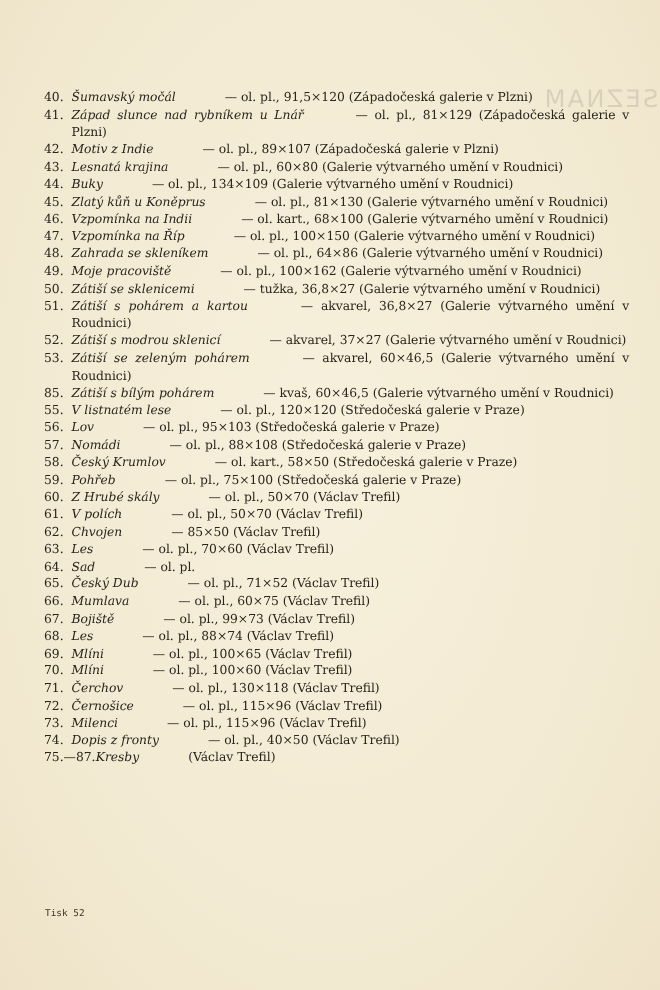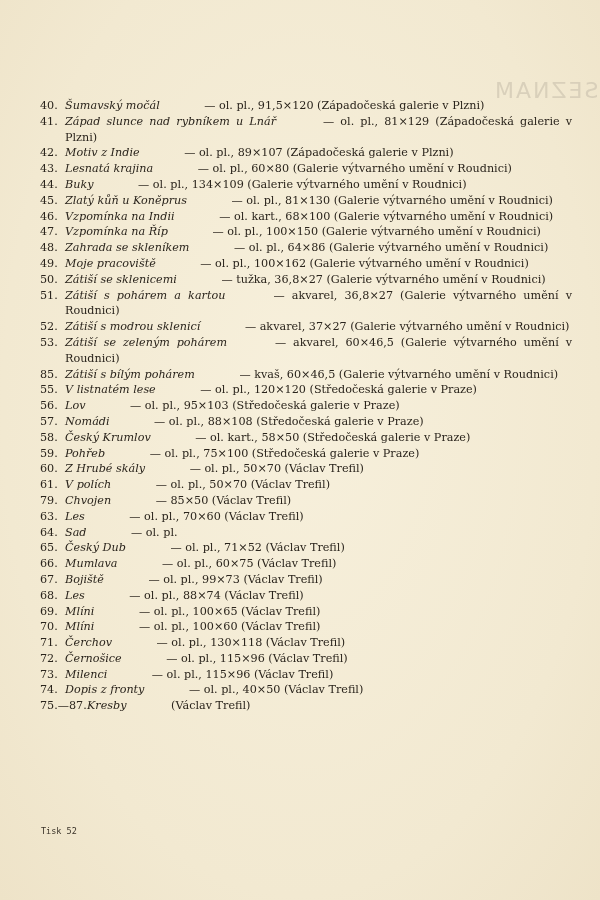--- a/index.html
+++ b/index.html
@@ -27,21 +27,21 @@
       font-family: "DejaVu Sans", sans-serif;
       font-size: 22px;
       letter-spacing: 2px;
       color: #cfc6b2;
       transform: scaleX(-1);
       opacity: 0.7;
     }
     .entries {
       position: absolute;
       left: 40px;
-      top: 98px;
+      top: 81px;
       width: 532px;
       margin: 0;
       padding: 0;
       list-style: none;
       font-size: 11.2px;
       line-height: 15.8px;
     }
     .entry {
       position: relative;
       padding-left: 25px;
@@ -94,21 +94,21 @@
     <li class="entry"><span class="num">52.</span><span class="title">Zátiší s modrou sklenicí</span><span class="detail"> — akvarel, 37×27 (Galerie výtvarného umění v Roudnici)</span></li>
     <li class="entry"><span class="num">53.</span><span class="title">Zátiší se zeleným pohárem</span><span class="detail"> — akvarel, 60×46,5 (Galerie výtvarného umění v Roudnici)</span></li>
     <li class="entry"><span class="num">85.</span><span class="title">Zátiší s bílým pohárem</span><span class="detail"> — kvaš, 60×46,5 (Galerie výtvarného umění v Roudnici)</span></li>
     <li class="entry"><span class="num">55.</span><span class="title">V listnatém lese</span><span class="detail"> — ol. pl., 120×120 (Středočeská galerie v Praze)</span></li>
     <li class="entry"><span class="num">56.</span><span class="title">Lov</span><span class="detail"> — ol. pl., 95×103 (Středočeská galerie v Praze)</span></li>
     <li class="entry"><span class="num">57.</span><span class="title">Nomádi</span><span class="detail"> — ol. pl., 88×108 (Středočeská galerie v Praze)</span></li>
     <li class="entry"><span class="num">58.</span><span class="title">Český Krumlov</span><span class="detail"> — ol. kart., 58×50 (Středočeská galerie v Praze)</span></li>
     <li class="entry"><span class="num">59.</span><span class="title">Pohřeb</span><span class="detail"> — ol. pl., 75×100 (Středočeská galerie v Praze)</span></li>
     <li class="entry"><span class="num">60.</span><span class="title">Z Hrubé skály</span><span class="detail"> — ol. pl., 50×70 (Václav Trefil)</span></li>
     <li class="entry"><span class="num">61.</span><span class="title">V polích</span><span class="detail"> — ol. pl., 50×70 (Václav Trefil)</span></li>
-    <li class="entry"><span class="num">79.</span><span class="title">Chvojen</span><span class="detail"> — 85×50 (Václav Trefil)</span></li>
+    <li class="entry"><span class="num">62.</span><span class="title">Chvojen</span><span class="detail"> — 85×50 (Václav Trefil)</span></li>
     <li class="entry"><span class="num">63.</span><span class="title">Les</span><span class="detail"> — ol. pl., 70×60 (Václav Trefil)</span></li>
     <li class="entry"><span class="num">64.</span><span class="title">Sad</span><span class="detail"> — ol. pl.</span></li>
     <li class="entry"><span class="num">65.</span><span class="title">Český Dub</span><span class="detail"> — ol. pl., 71×52 (Václav Trefil)</span></li>
     <li class="entry"><span class="num">66.</span><span class="title">Mumlava</span><span class="detail"> — ol. pl., 60×75 (Václav Trefil)</span></li>
     <li class="entry"><span class="num">67.</span><span class="title">Bojiště</span><span class="detail"> — ol. pl., 99×73 (Václav Trefil)</span></li>
     <li class="entry"><span class="num">68.</span><span class="title">Les</span><span class="detail"> — ol. pl., 88×74 (Václav Trefil)</span></li>
     <li class="entry"><span class="num">69.</span><span class="title">Mlíni</span><span class="detail"> — ol. pl., 100×65 (Václav Trefil)</span></li>
     <li class="entry"><span class="num">70.</span><span class="title">Mlíni</span><span class="detail"> — ol. pl., 100×60 (Václav Trefil)</span></li>
     <li class="entry"><span class="num">71.</span><span class="title">Čerchov</span><span class="detail"> — ol. pl., 130×118 (Václav Trefil)</span></li>
     <li class="entry"><span class="num">72.</span><span class="title">Černošice</span><span class="detail"> — ol. pl., 115×96 (Václav Trefil)</span></li>

